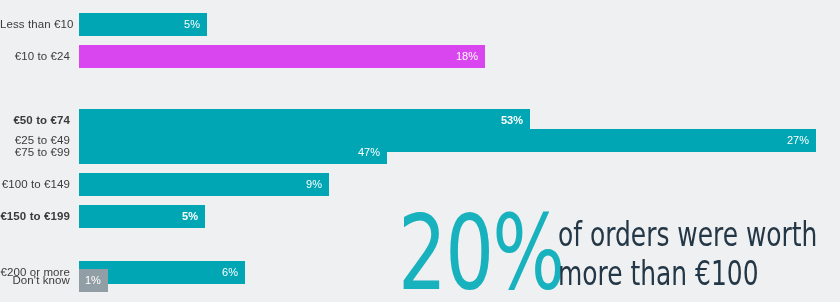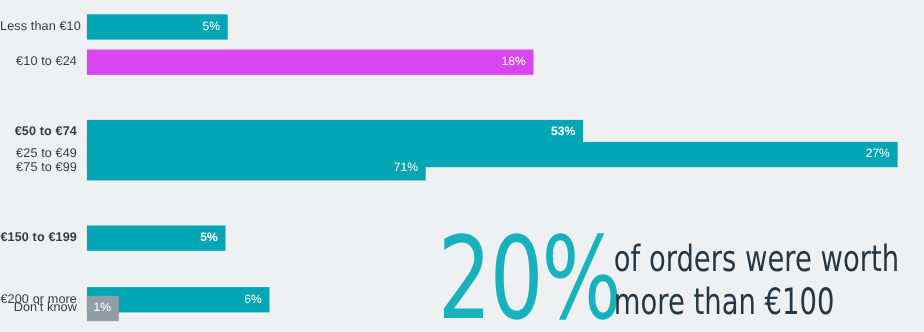--- a/index.html
+++ b/index.html
@@ -152,21 +152,29 @@
         <div class="bar-track">
           <div class="bar" style="width: 451px; background: rgb(0, 166, 180);">
             <span class="bar-value">53%</span>
           </div>
         </div>
       </div>
       <div class="bar-row" style="top: 141px;">
         <div class="bar-label">€75 to €99</div>
         <div class="bar-track">
           <div class="bar" style="width: 308px; background: rgb(0, 166, 180);">
-            <span class="bar-value">71%</span>
+            <span class="bar-value">47%</span>
+          </div>
+        </div>
+      </div>
+      <div class="bar-row" style="top: 173px;">
+        <div class="bar-label">€100 to €149</div>
+        <div class="bar-track">
+          <div class="bar" style="width: 250px; background: rgb(0, 166, 180);">
+            <span class="bar-value">9%</span>
           </div>
         </div>
       </div>
       <div class="bar-row" style="top: 205px; font-weight: bold;">
         <div class="bar-label">€150 to €199</div>
         <div class="bar-track">
           <div class="bar" style="width: 126px; background: rgb(0, 166, 180);">
             <span class="bar-value">5%</span>
           </div>
         </div>

